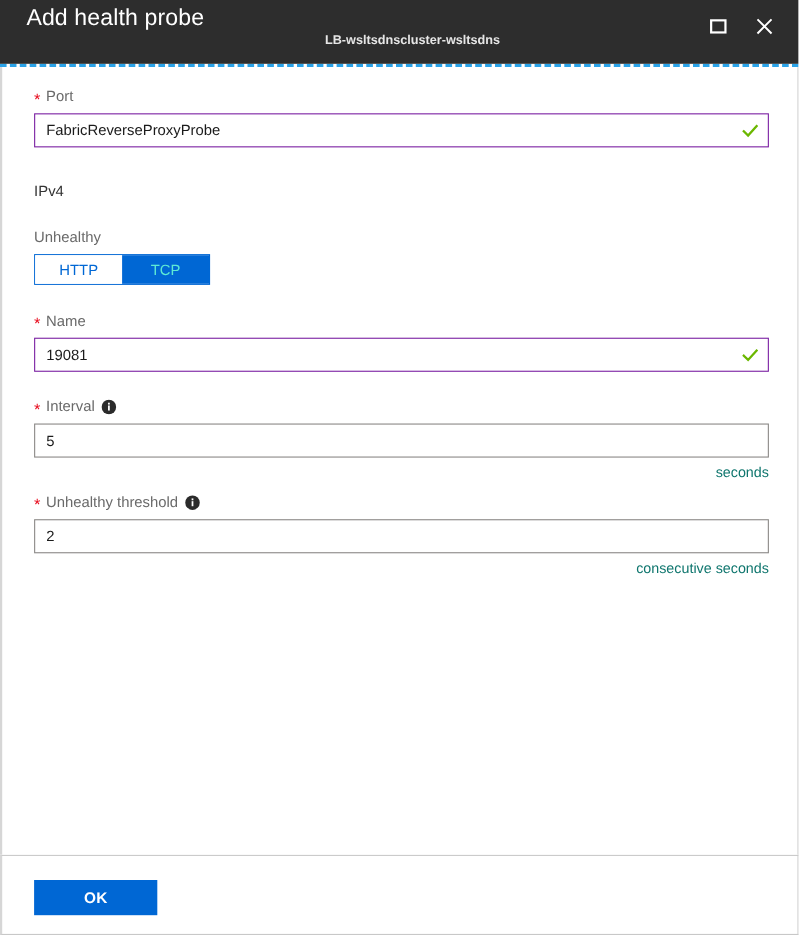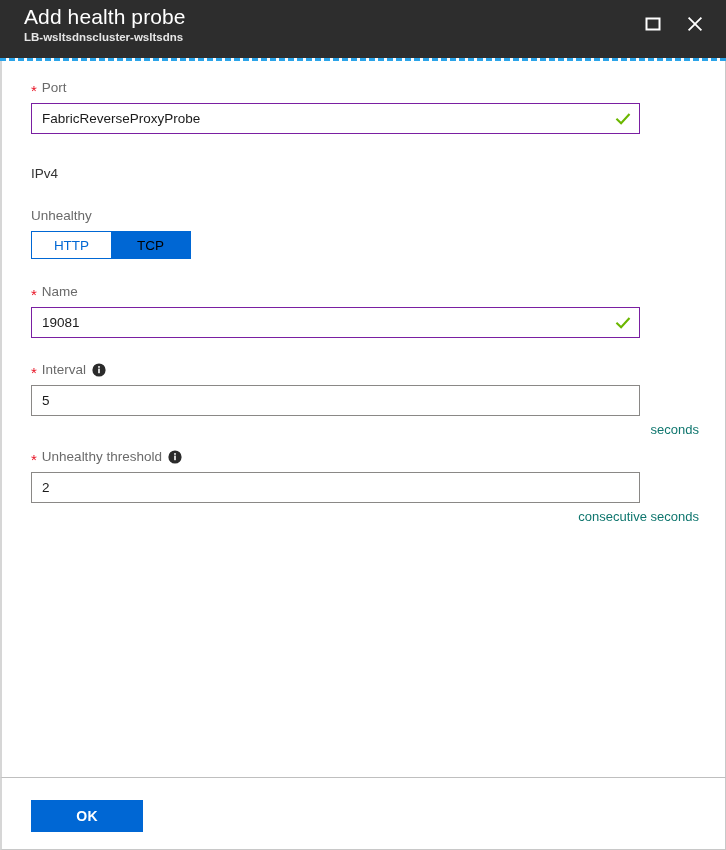--- a/index.html
+++ b/index.html
@@ -42,20 +42,21 @@
     letter-spacing: 0.1px;
     white-space: nowrap;
   }
   .blade-subtitle {
     color: #e6e6e6;
     font-size: 11.5px;
     font-weight: bold;
     line-height: 15px;
     margin-top: 1px;
     white-space: nowrap;
+    text-align: center;
   }
   .window-controls {
     position: absolute;
     top: 0;
     right: 0;
     height: 47px;
     display: flex;
     align-items: center;
     gap: 8px;
     padding-right: 14px;
@@ -117,21 +118,21 @@
     margin-left: 6px;
     position: relative;
     top: 0px;
     cursor: pointer;
   }
   .info-icon svg { display: block; }
 
   
   .input-wrap {
     position: relative;
-    width: 609px;
+    width: 668px;
     height: 31px;
   }
   .text-input {
     width: 100%;
     height: 31px;
     box-sizing: border-box;
     border: 1px solid #8a8886;
     background: #ffffff;
     font-family: "Liberation Sans", sans-serif;
     font-size: 13.5px;
@@ -182,21 +183,21 @@
     justify-content: center;
     font-size: 13.5px;
     color: #0067d4;
     background: #ffffff;
     cursor: pointer;
     user-select: none;
     box-sizing: border-box;
   }
   .toggle-opt.selected {
     background: #0067d4;
-    color: #000000;
+    color: #5eead4;
   }
 
   
   .gap-name    { height: 22px; }
   .gap-ipver   { height: 9px;  }
   .gap-ipval   { height: 24px; }
   .gap-proto   { height: 24px; }
   .gap-port    { height: 23px; }
   .gap-interval{ height: 10px; }
 

